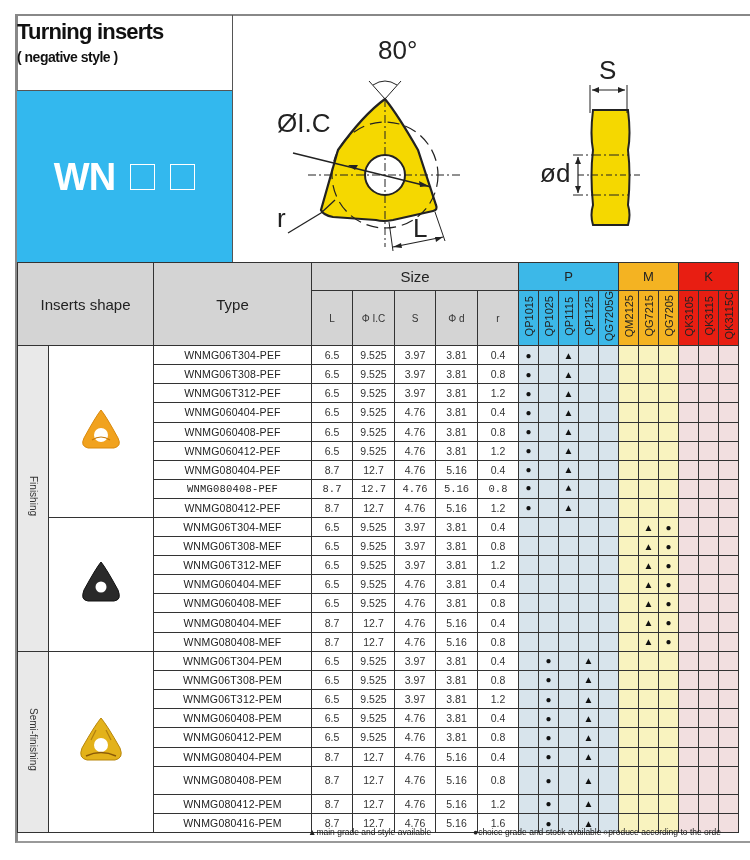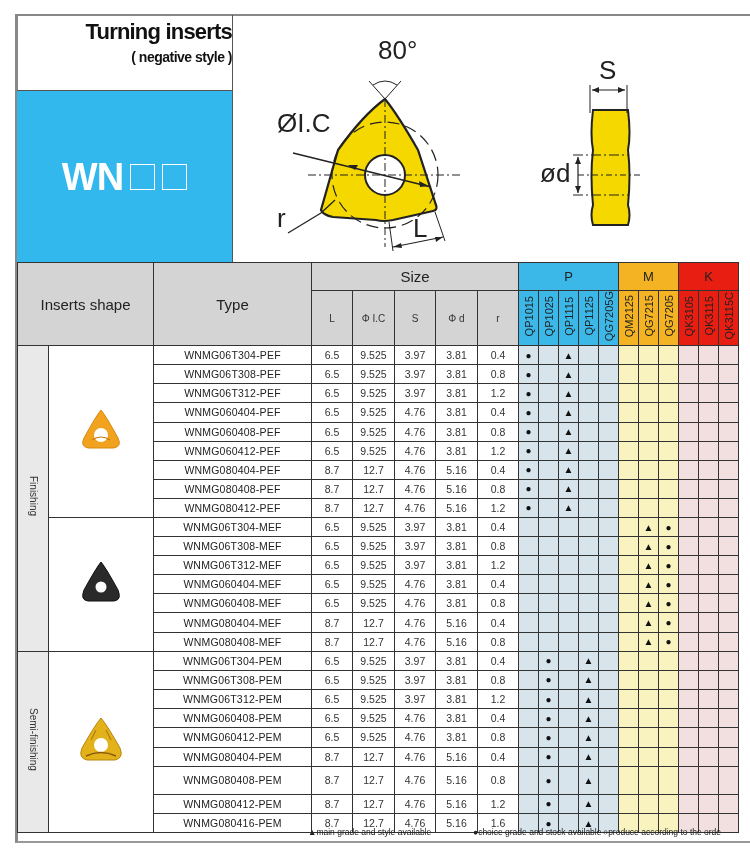--- a/index.html
+++ b/index.html
@@ -1,22 +1,22 @@
 <!DOCTYPE html>
 <html><head>
 <meta charset="utf-8">
 <style>
   html,body{margin:0;padding:0;background:#fff;}
   body{width:750px;height:860px;position:relative;overflow:hidden;font-family:"Liberation Sans",sans-serif;color:#222;}
   .frame{position:absolute;left:15px;top:14px;width:735px;height:829px;border-left:3px solid #888;border-top:2px solid #888;border-bottom:2px solid #999;box-sizing:border-box;background:#fff;}
-  .title-box{position:absolute;left:17px;top:15px;width:215px;height:75px;border-right:1px solid #555;text-align:right;}
+  .title-box{position:absolute;left:17px;top:15px;width:215px;height:75px;border-right:1px solid #555;text-align:left;}
   .title-main{font-weight:bold;font-size:22px;letter-spacing:-0.8px;margin-top:4px;color:#111;}
   .title-sub{font-weight:bold;font-size:14px;letter-spacing:-0.5px;margin-top:4px;color:#111;}
   .code-box{position:absolute;left:17px;top:90px;width:215px;height:172px;background:#33b8ee;border-right:1px solid #555;border-top:1px solid #555;display:flex;align-items:center;justify-content:center;}
-  .code-text{color:#fff;font-weight:bold;font-size:38px;letter-spacing:-1px;display:flex;align-items:center;}
+  .code-text{color:#fff;font-weight:bold;font-size:38px;letter-spacing:-1px;display:flex;align-items:center;gap:8px;}
   .sq{display:inline-block;width:25px;height:26px;border:1.5px solid #fff;margin-left:7px;box-sizing:border-box;}
   .diagram{position:absolute;left:233px;top:15px;width:515px;height:247px;}
   .diagram svg{position:absolute;left:0;top:0;}
   .dlabel{position:absolute;font-size:26px;color:#222;}
   table.grid{position:absolute;left:17px;top:262px;border-collapse:collapse;table-layout:fixed;}
   table.grid td,table.grid th{border:1px solid #333;padding:0;font-weight:normal;overflow:hidden;white-space:nowrap;}
   .hdr{background:#d4d4d4;font-size:15px;color:#222;text-align:center;}
   .sub{background:#d4d4d4;font-size:10px;color:#333;text-align:center;}
   .gradeP{background:#3cb8e8;}
   .gradeM{background:#f4b322;}
@@ -285,21 +285,21 @@
         <td class="sym cP">▲</td>
         <td class="sym cP"></td>
         <td class="sym cP"></td>
         <td class="sym cM"></td>
         <td class="sym cM"></td>
         <td class="sym cM"></td>
         <td class="sym cK"></td>
         <td class="sym cK"></td>
         <td class="sym cK"></td>
       </tr>
-      <tr style="height: 19.1px;">
+      <tr style="height: 19.1px; font-family: Liberation Mono, monospace;">
         <td class="type">WNMG080408-PEF</td>
         <td class="num">8.7</td>
         <td class="num">12.7</td>
         <td class="num">4.76</td>
         <td class="num">5.16</td>
         <td class="num">0.8</td>
         <td class="sym cP">●</td>
         <td class="sym cP"></td>
         <td class="sym cP">▲</td>
         <td class="sym cP"></td>

